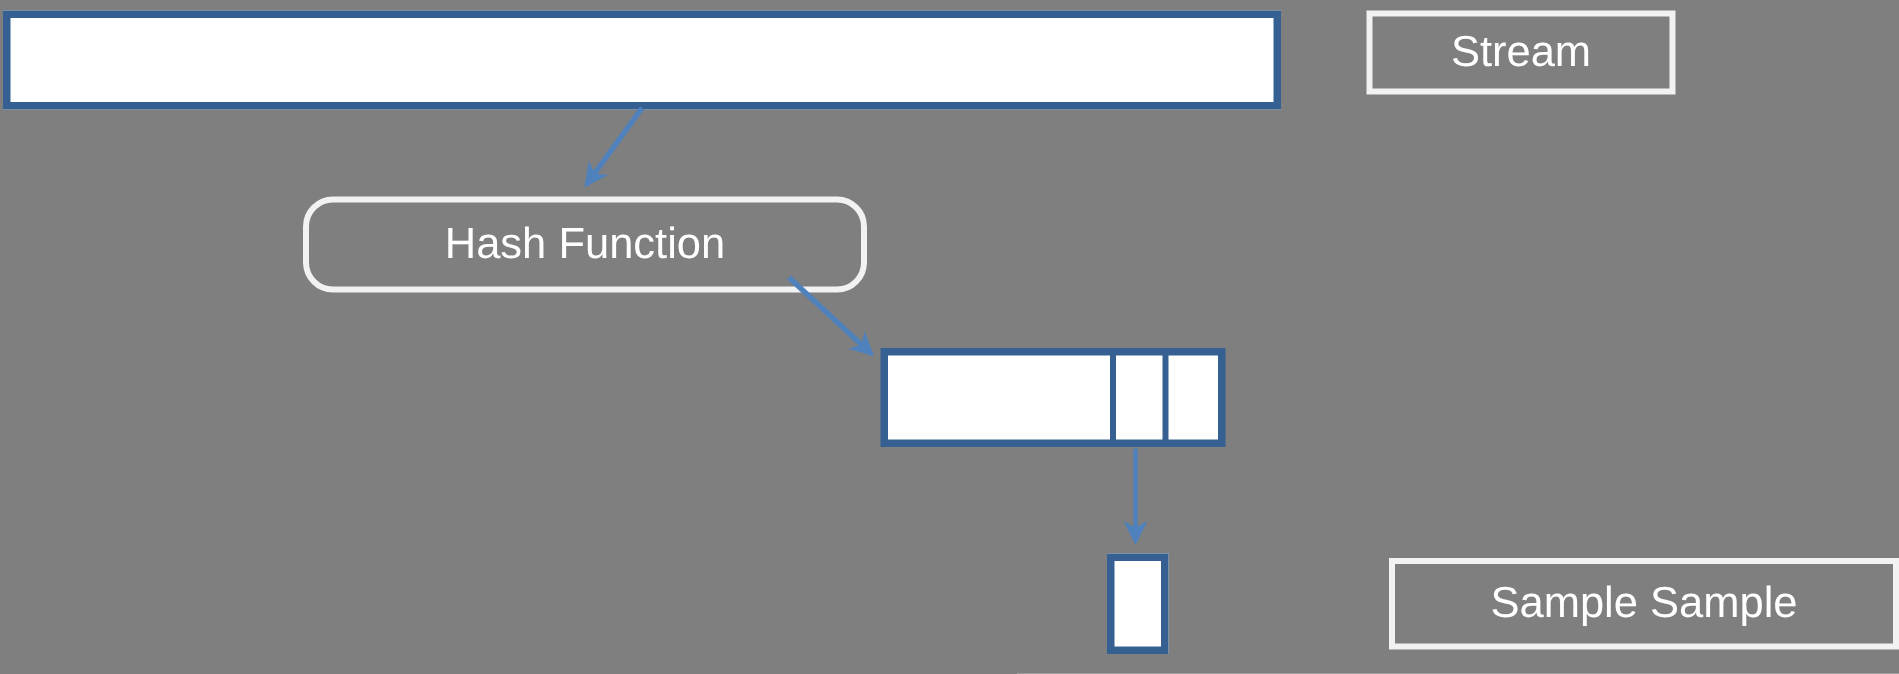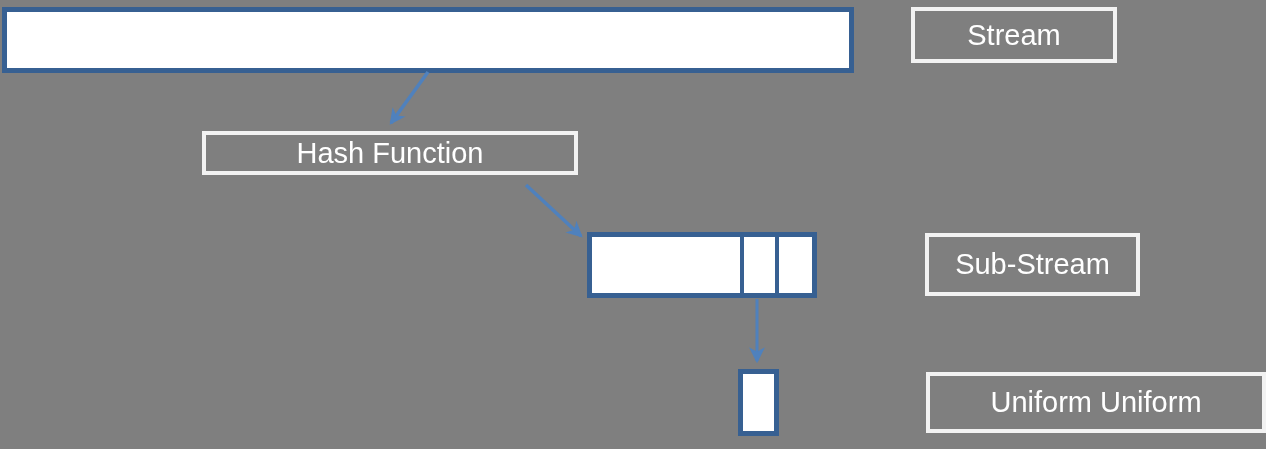--- a/index.html
+++ b/index.html
@@ -48,21 +48,21 @@
     box-sizing: border-box;
     color: #ffffff;
     font-size: 29px;
     line-height: 1;
     display: flex;
     align-items: center;
     justify-content: center;
     white-space: nowrap;
   }
   .stream-label   { left: 911px; top: 7px;   width: 206px; height: 56px; }
-  .hash-box       { left: 202px; top: 131px; width: 376px; height: 44px; }
+  .hash-box       { left: 202px; top: 131px; width: 376px; height: 64px; border-radius: 20px; }
   .substream-label{ left: 925px; top: 233px; width: 215px; height: 63px; }
   .uniform-label  { left: 926px; top: 372px; width: 340px; height: 61px; }
 
   .arrow-layer {
     position: absolute;
     left: 0; top: 0;
     width: 1266px; height: 449px;
     pointer-events: none;
   }
 </style>
@@ -80,28 +80,25 @@
   <div class="label-box hash-box">
     <span>Hash Function</span>
   </div>
 
   <div class="substream-rect">
     <div class="cell cell-large"></div>
     <div class="cell cell-small-1"></div>
     <div class="cell cell-small-2"></div>
   </div>
 
-  <div class="label-box substream-label">
-    <span>Sub-Stream</span>
-  </div>
 
   <div class="data-rect sample-rect"></div>
 
   <div class="label-box uniform-label">
-    <span>Uniform Uniform</span>
+    <span>Sample Sample</span>
   </div>
 
   <svg class="arrow-layer" viewBox="0 0 1266 449" xmlns="http://www.w3.org/2000/svg">
     <defs>
       <marker id="ah" markerUnits="userSpaceOnUse" markerWidth="18" markerHeight="16" viewBox="0 0 14 14" refX="12" refY="7" orient="auto">
         <path d="M0,0 L14,7 L0,14 L4,7 Z" fill="#4F81BD"></path>
       </marker>
     </defs>
     <line x1="428" y1="72" x2="391" y2="123" stroke="#4F81BD" stroke-width="3.5" marker-end="url(#ah)"></line>
     <line x1="526" y1="185" x2="581" y2="236" stroke="#4F81BD" stroke-width="3.5" marker-end="url(#ah)"></line>

